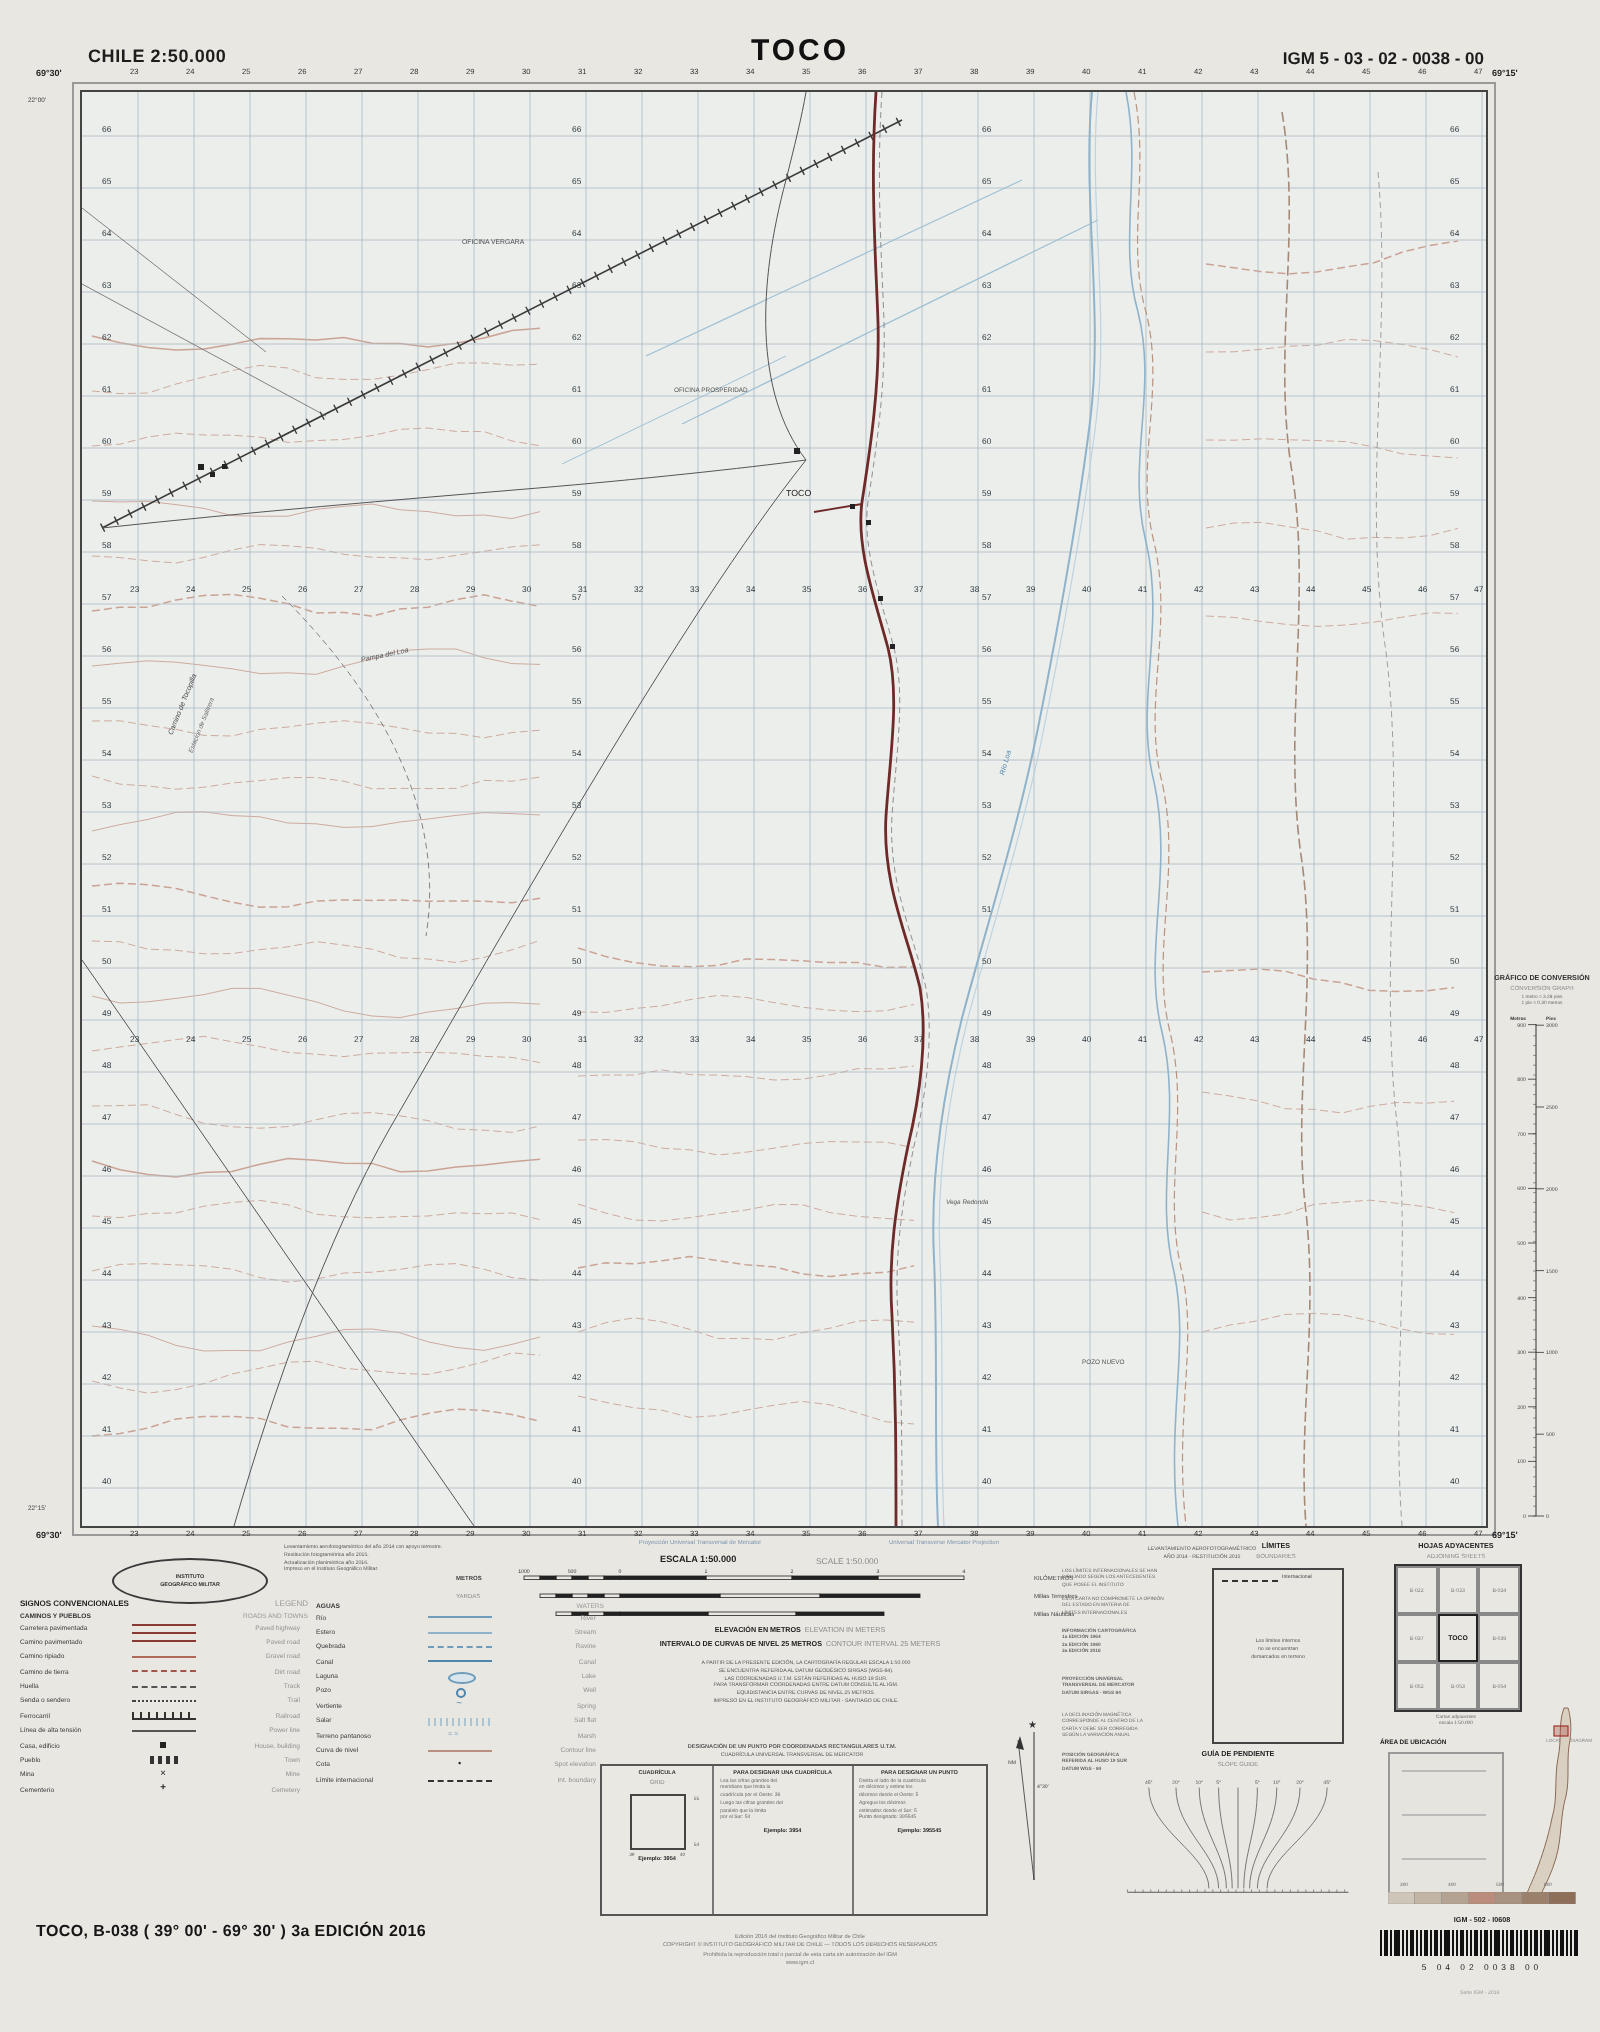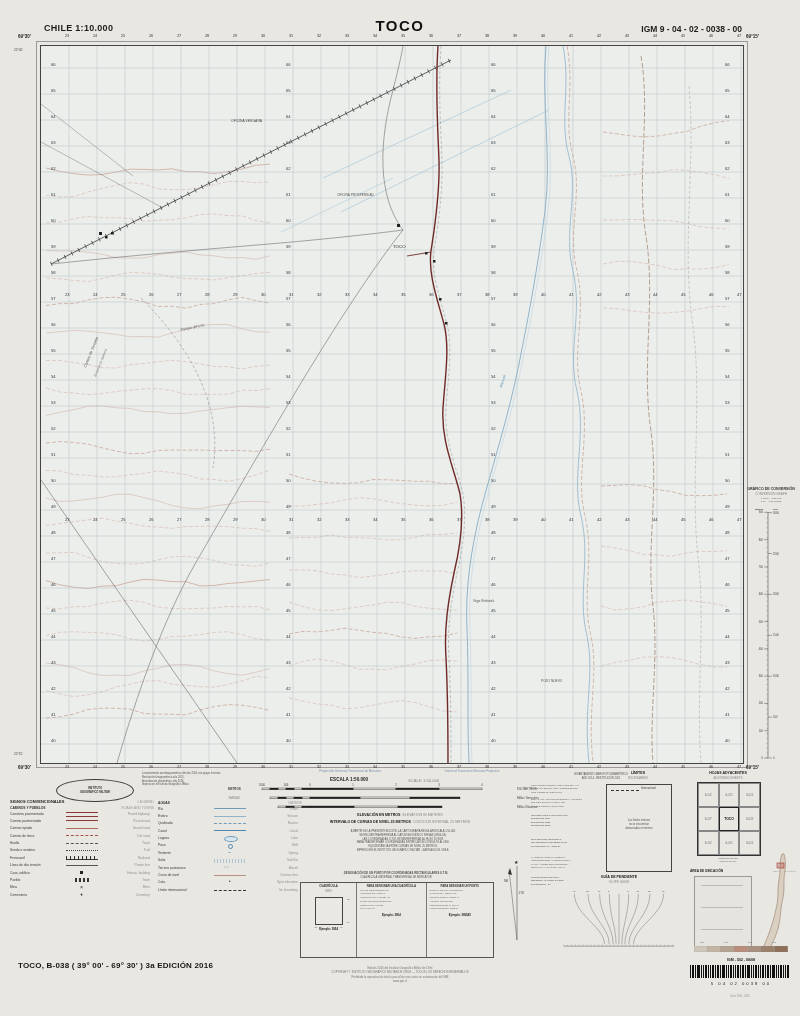--- a/index.html
+++ b/index.html
@@ -88,23 +88,23 @@
   .logo-oval{left:56px;top:779px;width:76px;height:21px;border:1px solid #3a3a3a;border-radius:50%;
      display:flex;flex-direction:column;align-items:center;justify-content:center;background:#e7e5df;}
   .logo-oval div{font-size:2.7px;font-weight:bold;color:#333;line-height:1.3;text-align:center;}
   .chile-note{font-size:2.3px;color:#888;}
 </style>
 </head>
 <body>
 
 <div id="page">
 
-  <div class="abs hdr-left">CHILE  1:10.000</div>
+  <div class="abs hdr-left">CHILE  2:50.000</div>
   <div class="abs hdr-title">TOCO</div>
-  <div class="abs hdr-right">IGM 9 - 04 - 02 - 0038 - 00</div>
+  <div class="abs hdr-right">IGM 5 - 03 - 02 - 0038 - 00</div>
 
   <div class="abs" id="map-outer"></div>
   <div class="abs" id="map-frame">
     <svg id="map-svg" width="702" height="717" viewBox="0 0 702 717">
       <g id="g-contours">
           <path d="M5,122.0 L19,125.4 L33,127.7 L47,129.0 L61,128.5 L75,126.1 L89,123.2 L103,123.4 L117,124.0 L131,122.8 L145,125.6 L159,125.8 L173,127.5 L187,125.6 L201,123.0 L215,119.3 L229,118.1" fill="none" stroke="#c69a8b" stroke-width="0.75" opacity="0.9"></path>
           <path d="M5,149.5 L19,150.8 L33,150.5 L47,146.0 L61,142.5 L75,139.3 L89,136.7 L103,138.0 L117,142.9 L131,143.7 L145,143.7 L159,141.6 L173,138.8 L187,135.5 L201,135.5 L215,136.6 L229,136.1" fill="none" stroke="#c69a8b" stroke-width="0.45" stroke-dasharray="4 2" opacity="0.9"></path>
           <path d="M5,177.0 L19,176.1 L33,172.5 L47,170.6 L61,171.5 L75,171.6 L89,172.6 L103,175.2 L117,174.3 L131,173.7 L145,171.8 L159,168.7 L173,168.0 L187,169.7 L201,169.8 L215,174.5 L229,176.9" fill="none" stroke="#c69a8b" stroke-width="0.45" stroke-dasharray="4 2" opacity="0.9"></path>
           <path d="M5,204.5 L19,205.0 L33,204.7 L47,206.3 L61,208.2 L75,211.8 L89,212.1 L103,212.1 L117,208.7 L131,207.2 L145,206.0 L159,208.9 L173,209.8 L187,211.9 L201,211.5 L215,213.3 L229,209.8" fill="none" stroke="#c69a8b" stroke-width="0.45" opacity="0.9"></path>
           <path d="M5,232.0 L19,232.8 L33,234.4 L47,235.5 L61,232.7 L75,229.0 L89,226.3 L103,226.9 L117,228.1 L131,231.2 L145,232.6 L159,232.9 L173,233.9 L187,231.7 L201,229.7 L215,227.4 L229,226.4" fill="none" stroke="#c69a8b" stroke-width="0.45" stroke-dasharray="4 2" opacity="0.9"></path>

